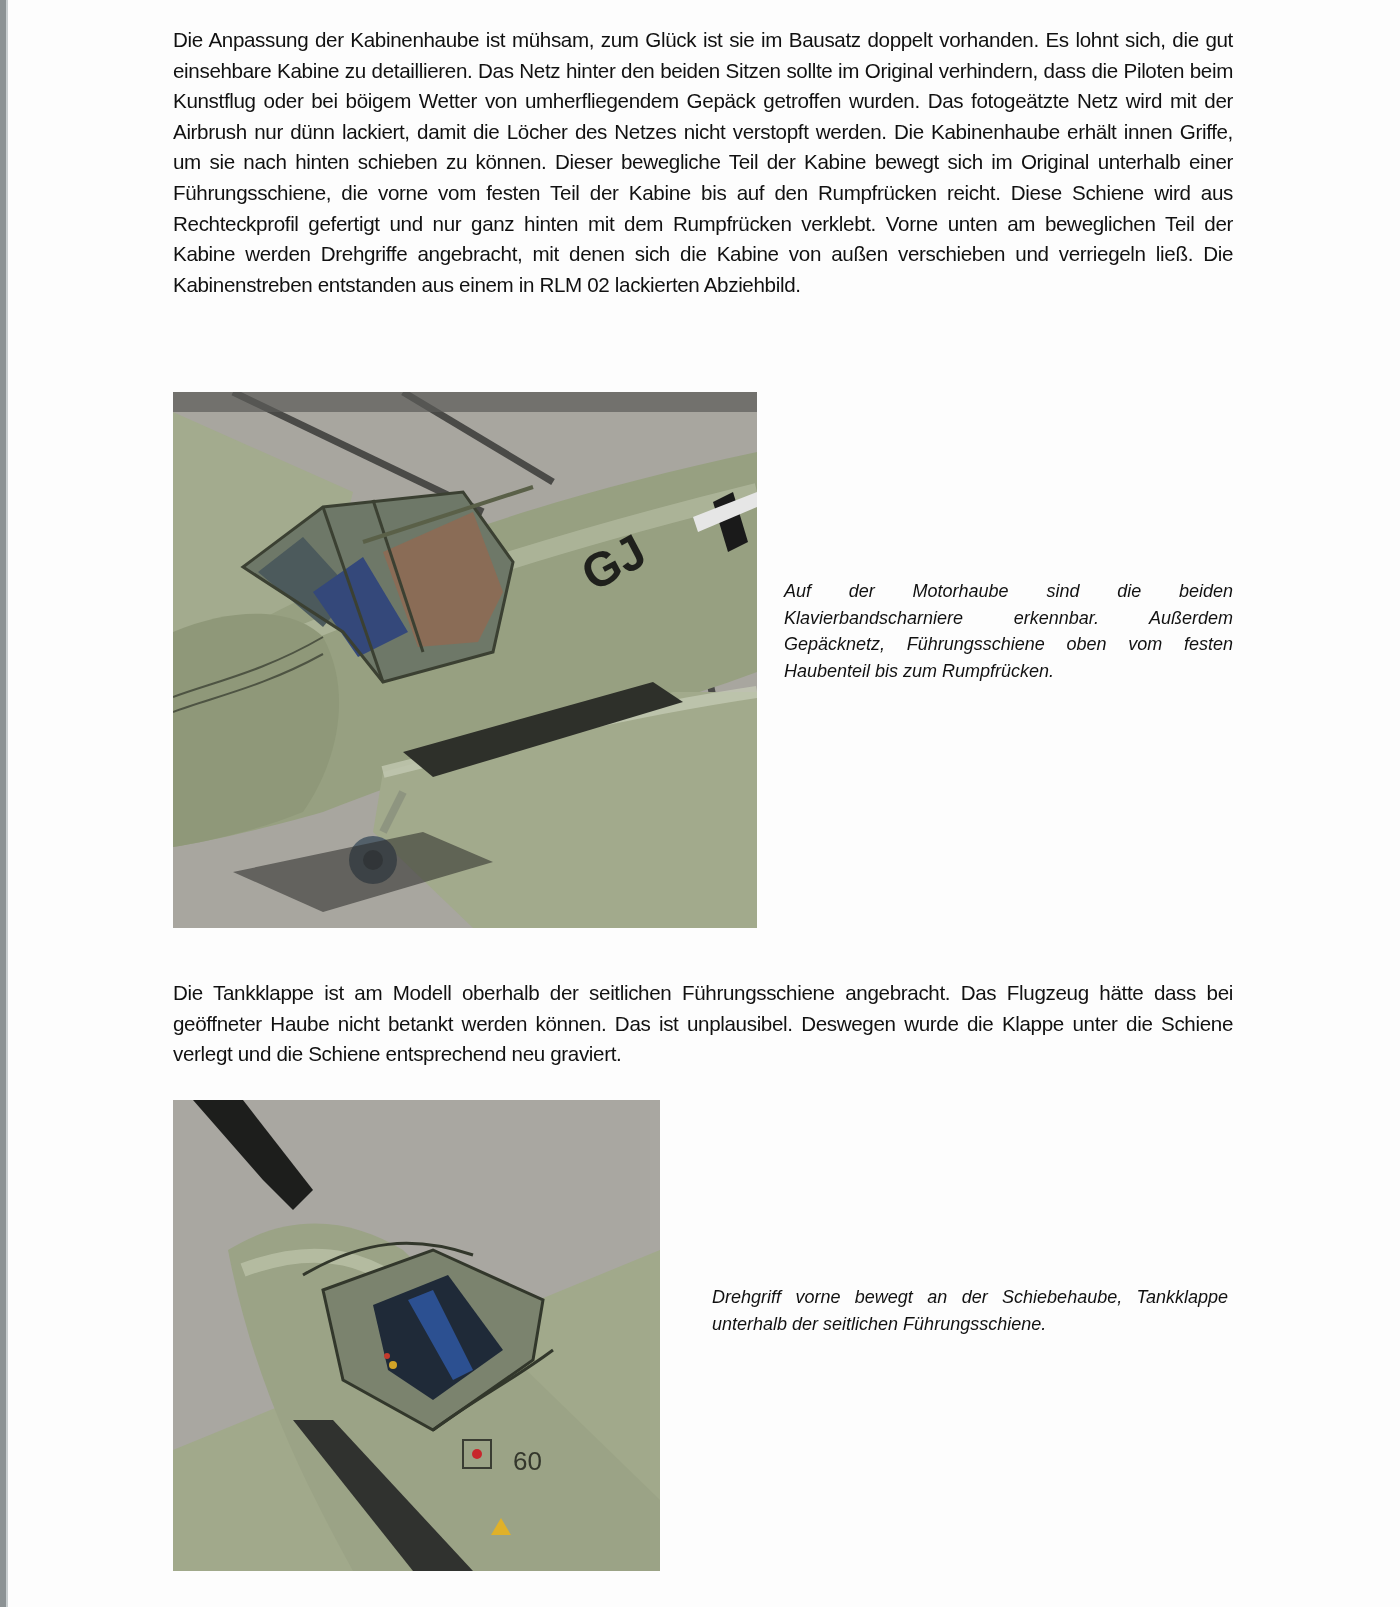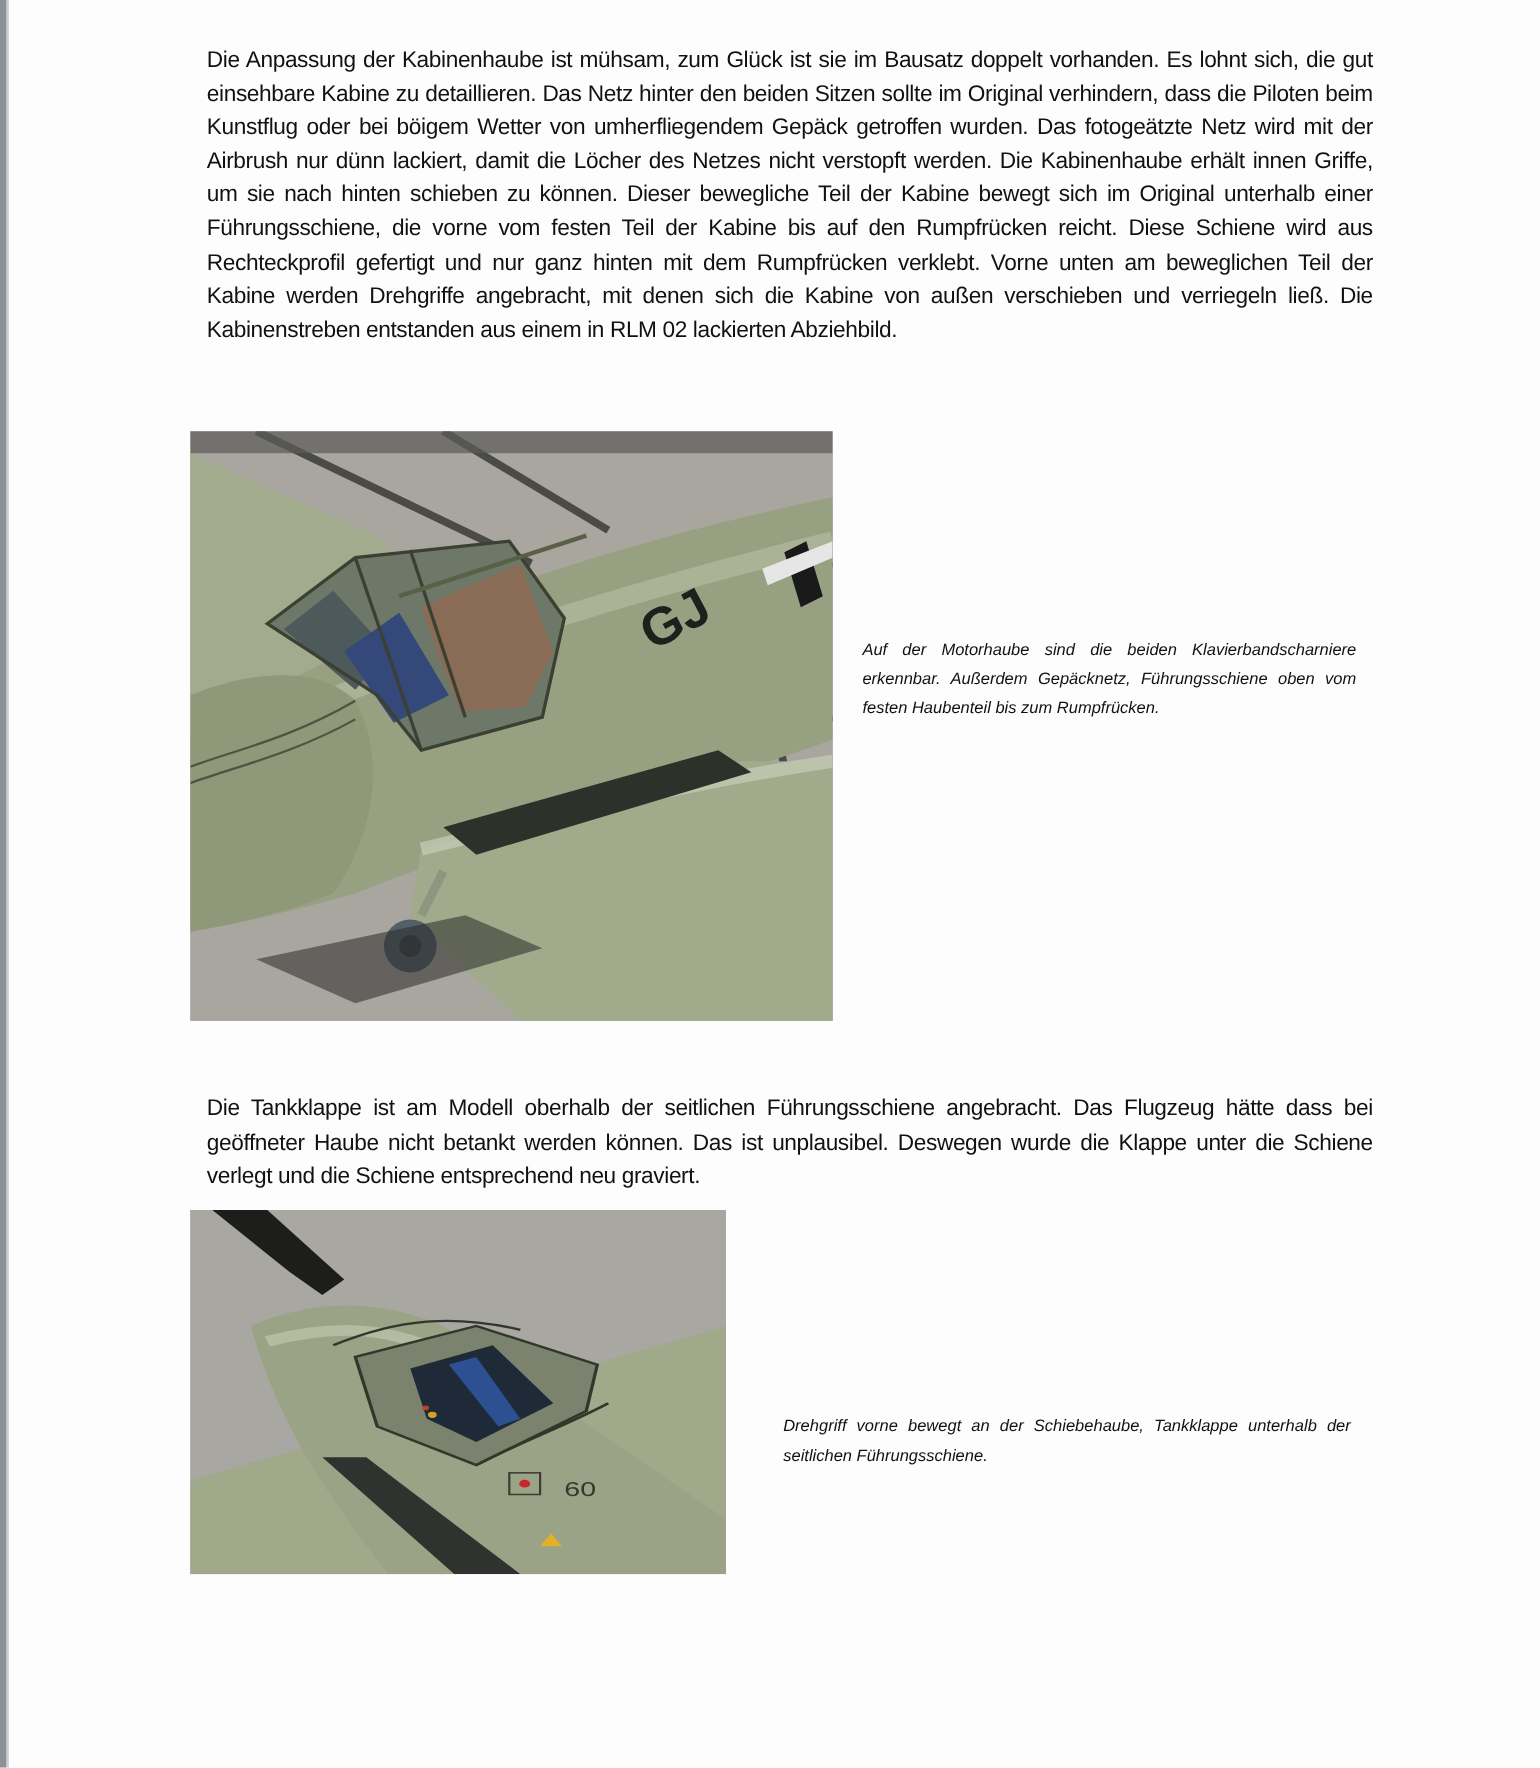--- a/index.html
+++ b/index.html
@@ -13,35 +13,35 @@
     position: absolute; left: 0; top: 0; width: 6px; height: 1607px;
     background: #8c9294;
   }
   .left-bar-edge {
     position: absolute; left: 6px; top: 0; width: 2px; height: 1607px;
     background: #c9ced0;
   }
   .para {
     position: absolute; left: 173px; width: 1060px;
     font-size: 20.6px; line-height: 30.6px;
-    text-align: justify; letter-spacing: -0.35px; margin: 15px;
+    text-align: justify; letter-spacing: -0.35px; margin: 0;
   }
   .para1 { top: 25px; }
   .para2 { top: 978px; }
   .caption {
     position: absolute; font-style: italic;
-    font-size: 15px; line-height: 26.5px; text-align: justify; margin: 0;
+    font-size: 18px; line-height: 26.5px; text-align: justify; margin: 0;
   }
   .caption1 { left: 784px; top: 578px; width: 449px; }
   .caption2 { left: 712px; top: 1284px; width: 516px; }
   .photo {
     position: absolute; overflow: hidden; background: #9a9a92;
   }
   .photo1 { left: 173px; top: 392px; width: 584px; height: 536px; }
-  .photo2 { left: 173px; top: 1100px; width: 487px; height: 331px; }
+  .photo2 { left: 173px; top: 1100px; width: 487px; height: 471px; }
   .photo svg { display: block; width: 100%; height: 100%; }
 </style>
 </head>
 <body>
 
 <div class="left-bar"></div>
 <div class="left-bar-edge"></div>
 
 <p class="para para1">Die Anpassung der Kabinenhaube ist mühsam, zum Glück ist sie im Bausatz doppelt vorhanden. Es lohnt sich, die gut einsehbare Kabine zu detaillieren.  Das Netz hinter den beiden Sitzen sollte im Original verhindern, dass die Piloten beim Kunstflug oder bei böigem Wetter von umherfliegendem  Gepäck getroffen wurden. Das fotogeätzte Netz wird mit der Airbrush nur dünn lackiert, damit die Löcher des Netzes nicht verstopft werden. Die Kabinenhaube erhält innen Griffe, um sie nach hinten schieben zu können. Dieser  bewegliche Teil der Kabine bewegt sich im Original  unterhalb einer Führungsschiene, die vorne vom festen Teil der Kabine bis auf den Rumpfrücken reicht. Diese Schiene wird aus Rechteckprofil gefertigt und nur ganz hinten mit dem Rumpfrücken verklebt.  Vorne unten am beweglichen Teil der Kabine werden Drehgriffe angebracht, mit denen sich die Kabine von außen verschieben und verriegeln ließ. Die Kabinenstreben entstanden aus einem in RLM 02 lackierten Abziehbild.</p>
 

